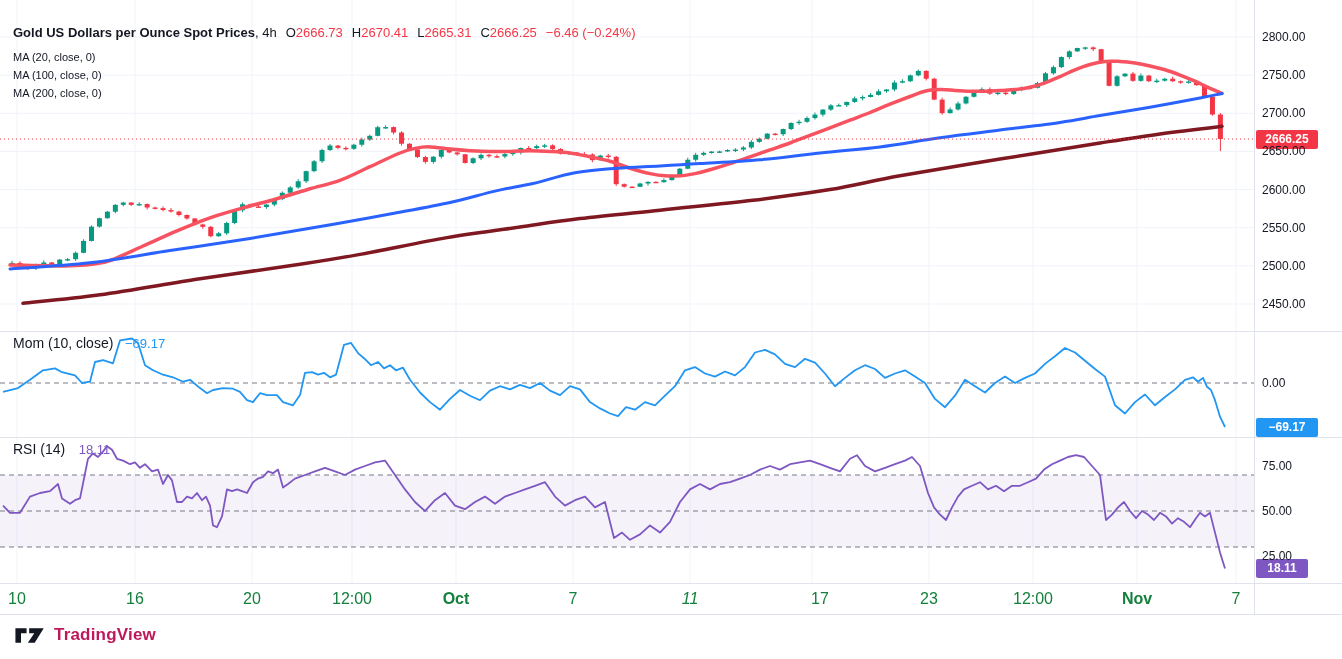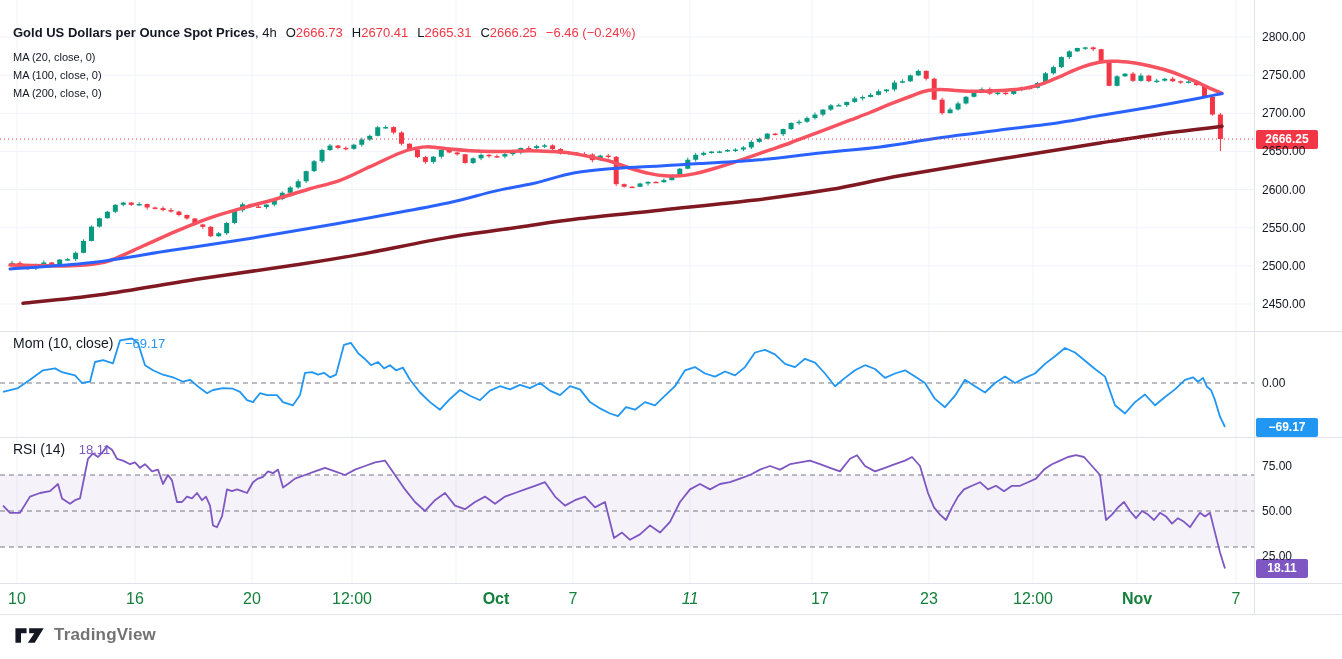--- a/index.html
+++ b/index.html
@@ -14,21 +14,21 @@
   .chg{color:#F23645;margin-left:9px;}
   .ma-row{font-size:11px;}
   .ind-label{font-size:14px;color:#131722;}
   .ind-val-mom{color:#2196F3;margin-left:8px;}
   .ind-val-rsi{color:#7E57C2;margin-left:10px;}
   .badge{position:absolute;left:1256px;width:62px;height:19px;border-radius:2px;
          color:#fff;font-size:12px;font-weight:bold;text-align:center;line-height:19px;}
   .tick-label{position:absolute;font-size:12px;color:#131722;line-height:14px;}
   .time-label{position:absolute;font-size:16px;color:#15803d;transform:translateX(-50%);top:590px;}
   .logo{position:absolute;left:13px;top:623px;display:flex;align-items:center;gap:7px;}
-  .logo-text{font-size:17px;font-weight:600;color:#737373;letter-spacing:.2px;}
+  .logo-text{font-size:17px;font-weight:600;color:#be185d;letter-spacing:.2px;}
 </style>
 </head>
 <body>
 
 <div class="wrap">
 
   <svg id="chart-svg" class="layer" width="1342" height="659">
       <defs>
         <clipPath id="plot">
           <rect x="0" y="0" width="1254" height="614"></rect>
@@ -421,21 +421,21 @@
       <div class="tick-label" style="left: 1262px; top: 376px;">0.00</div>
       <div class="tick-label" style="left: 1262px; top: 459px;">75.00</div>
       <div class="tick-label" style="left: 1262px; top: 504px;">50.00</div>
       <div class="tick-label" style="left: 1262px; top: 549px; text-align: right;">25.00</div>
     </div>
   <div id="time-axis" class="abs" style="left:0;top:583px;width:1254px;height:31px;">
       <div class="time-label" style="left: 17px; top: 7px;">10</div>
       <div class="time-label" style="left: 135px; top: 7px;">16</div>
       <div class="time-label" style="left: 252px; top: 7px;">20</div>
       <div class="time-label" style="left: 352px; top: 7px;">12:00</div>
-      <div class="time-label" style="left: 456px; top: 7px; font-weight: bold; margin-left: 40px;">Oct</div>
+      <div class="time-label" style="left: 456px; top: 7px; font-weight: bold;">Oct</div>
       <div class="time-label" style="left: 573px; top: 7px;">7</div>
       <div class="time-label" style="left: 690px; top: 7px; font-style: italic;">11</div>
       <div class="time-label" style="left: 820px; top: 7px;">17</div>
       <div class="time-label" style="left: 929px; top: 7px;">23</div>
       <div class="time-label" style="left: 1033px; top: 7px;">12:00</div>
       <div class="time-label" style="left: 1137px; top: 7px; font-weight: bold;">Nov</div>
       <div class="time-label" style="left: 1236px; top: 7px;">7</div>
     </div>
 
   <div class="logo">

